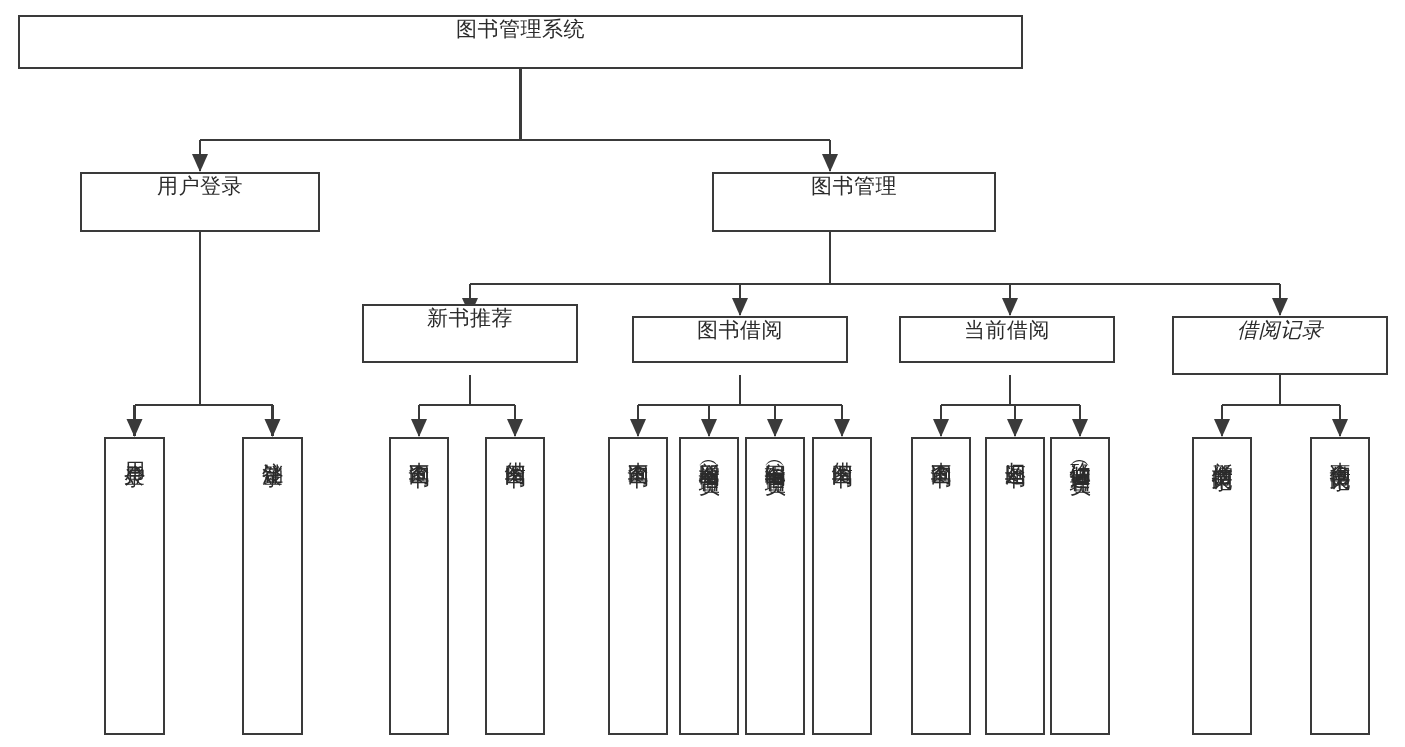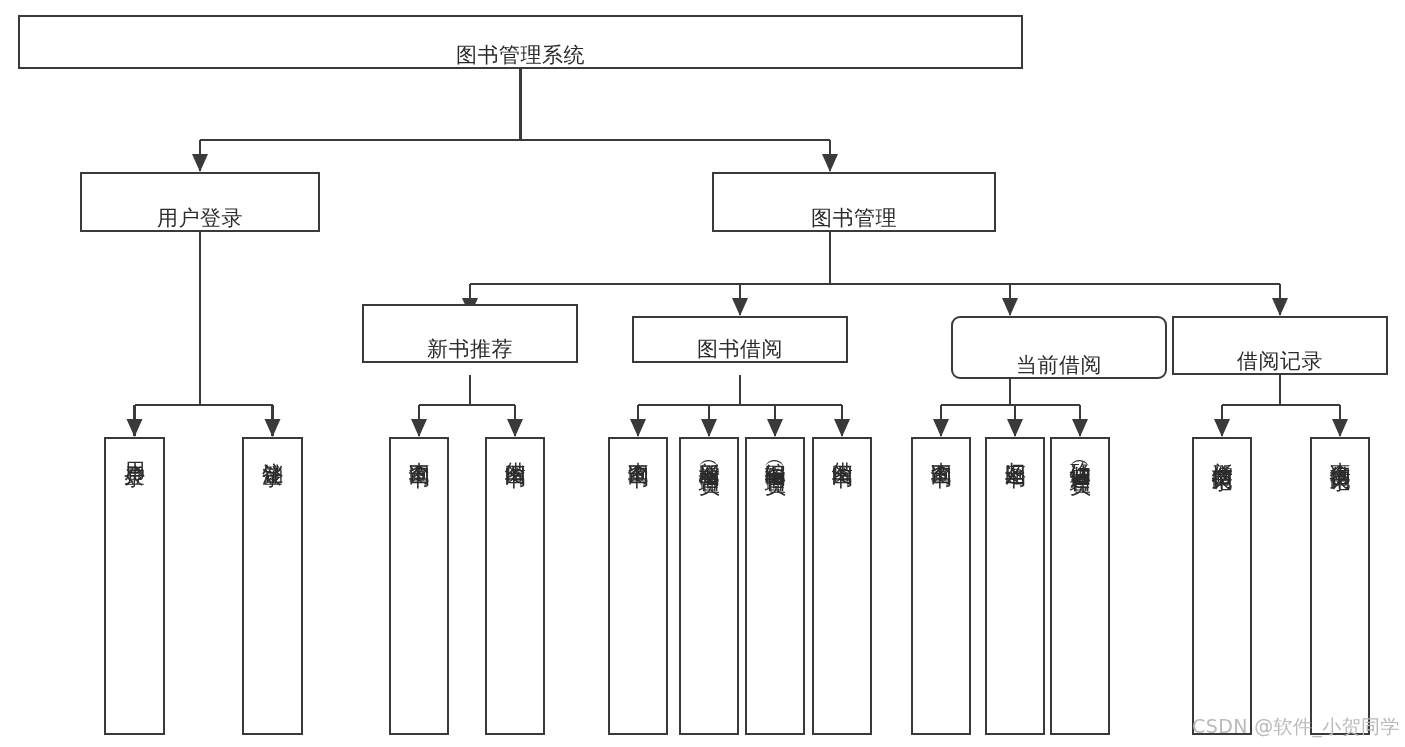--- a/index.html
+++ b/index.html
@@ -26,21 +26,21 @@
     width: 1405px;
     height: 747px;
     pointer-events: none;
   }
   .node {
     position: absolute;
     box-sizing: border-box;
     background: #ffffff;
     border: 2px solid #3a3a3a;
     display: flex;
-    align-items: flex-end;
+    align-items: flex-start;
     justify-content: center;
     z-index: 2;
   }
   .node .label {
     font-size: 21px;
     line-height: 1.15;
     color: #2b2b2b;
     text-align: center;
     white-space: nowrap;
     letter-spacing: 0.5px;
@@ -135,24 +135,24 @@
       </div>
       <div class="node" id="node-bookmgmt" style="left: 712px; top: 172px; width: 284px; height: 60px; border-color: rgb(58, 58, 58);">
         <span class="label">图书管理</span>
       </div>
       <div class="node" id="node-newbook" style="left: 362px; top: 304px; width: 216px; height: 59px; border-color: rgb(58, 58, 58);">
         <span class="label">新书推荐</span>
       </div>
       <div class="node" id="node-borrow" style="left: 632px; top: 316px; width: 216px; height: 47px; border-color: rgb(58, 58, 58);">
         <span class="label">图书借阅</span>
       </div>
-      <div class="node" id="node-current" style="left: 951px; top: 316px; width: 216px; height: 63px; border-color: rgb(58, 58, 58); border-radius: 9px;">
+      <div class="node" id="node-current" style="left: 899px; top: 316px; width: 216px; height: 47px; border-color: rgb(58, 58, 58);">
         <span class="label">当前借阅</span>
       </div>
-      <div class="node" id="node-records" style="left: 1172px; top: 316px; width: 216px; height: 59px; border-color: rgb(58, 58, 58);">
+      <div class="node" id="node-records" style="left: 1172px; top: 316px; width: 216px; height: 59px; border-color: rgb(58, 58, 58); font-style: italic;">
         <span class="label">借阅记录</span>
       </div>
       <div class="node leaf" id="node-leaf-1" style="left: 104px; top: 437px; width: 61px; height: 298px; border-color: rgb(58, 58, 58);">
         <span class="label">用户登录</span>
       </div>
       <div class="node leaf" id="node-leaf-2" style="left: 242px; top: 437px; width: 61px; height: 298px; border-color: rgb(58, 58, 58);">
         <span class="label">注销登录</span>
       </div>
       <div class="node leaf" id="node-leaf-3" style="left: 389px; top: 437px; width: 60px; height: 298px; border-color: rgb(58, 58, 58);">
         <span class="label">查询图书</span>
@@ -181,14 +181,13 @@
       <div class="node leaf" id="node-leaf-11" style="left: 1050px; top: 437px; width: 60px; height: 298px; border-color: rgb(58, 58, 58);">
         <span class="label">确认归还（管理员）</span>
       </div>
       <div class="node leaf" id="node-leaf-12" style="left: 1192px; top: 437px; width: 60px; height: 298px; border-color: rgb(58, 58, 58);">
         <span class="label">新增借阅记录</span>
       </div>
       <div class="node leaf" id="node-leaf-13" style="left: 1310px; top: 437px; width: 60px; height: 298px; border-color: rgb(58, 58, 58);">
         <span class="label">查询借阅记录</span>
       </div>
     </div>
-  <div class="watermark" style="left: 1192px; top: 714px; color: rgb(185, 185, 185);">CSDN @软件_小贺同学</div>
 </div>
 
 </body></html>

